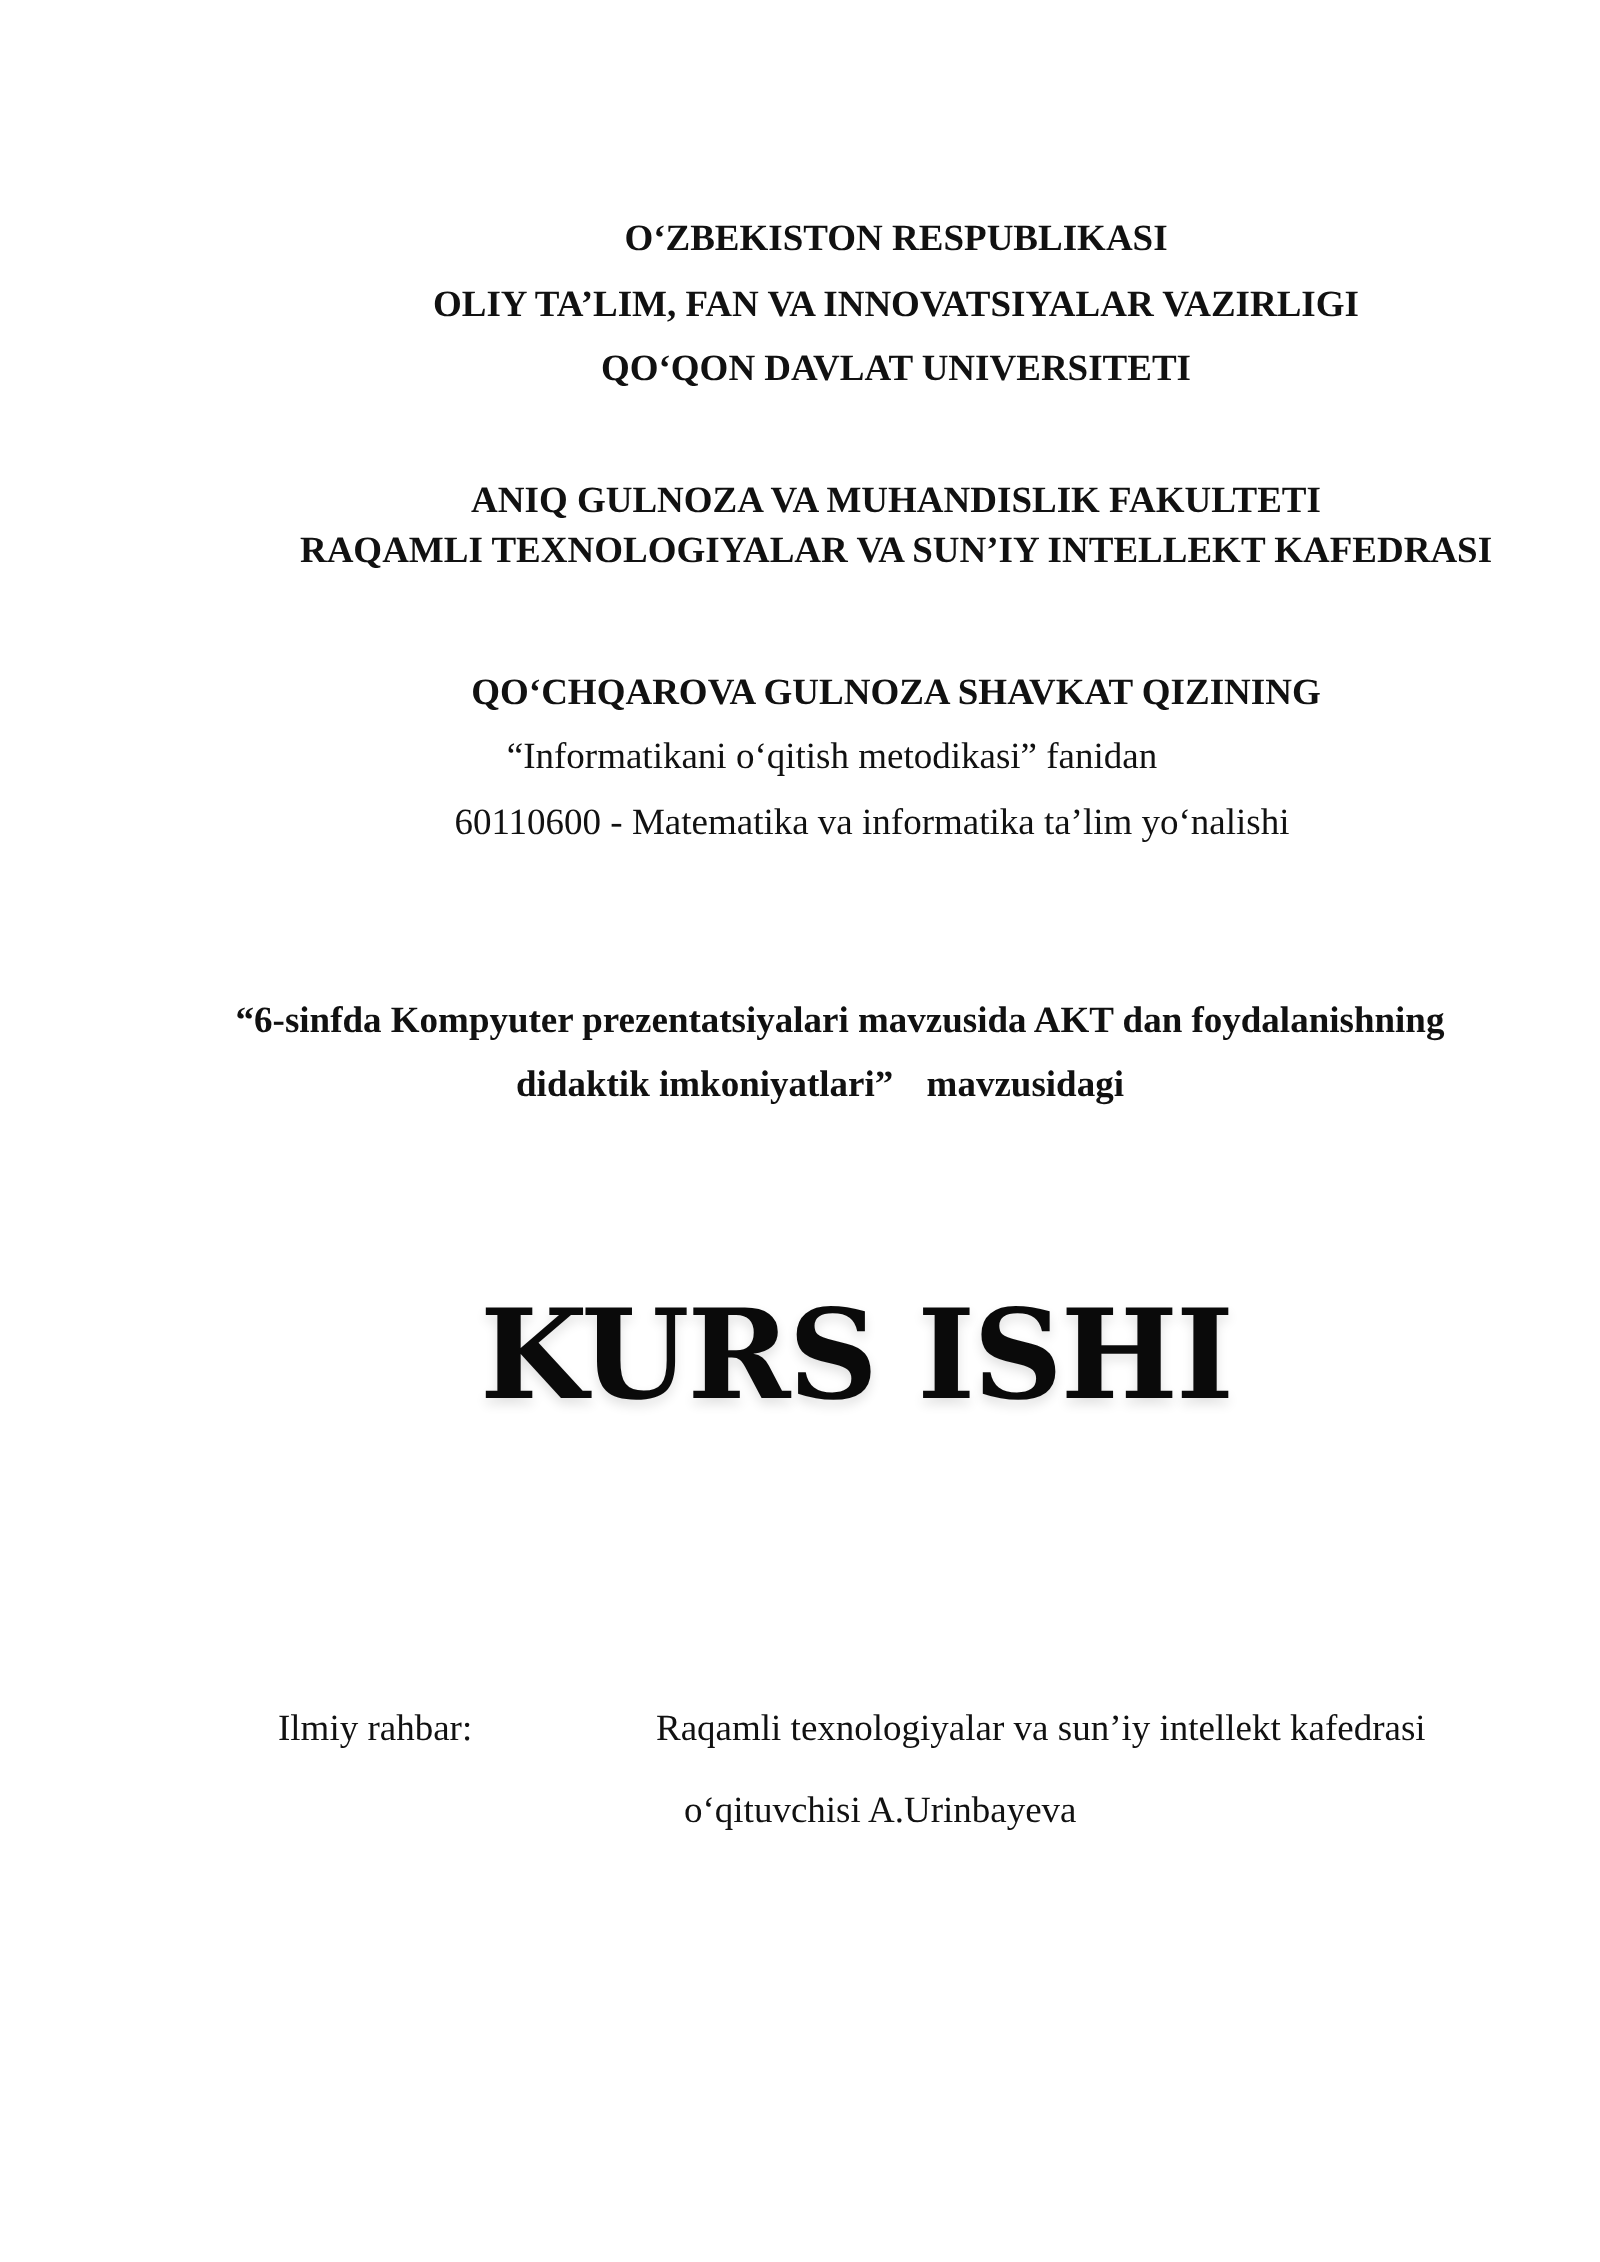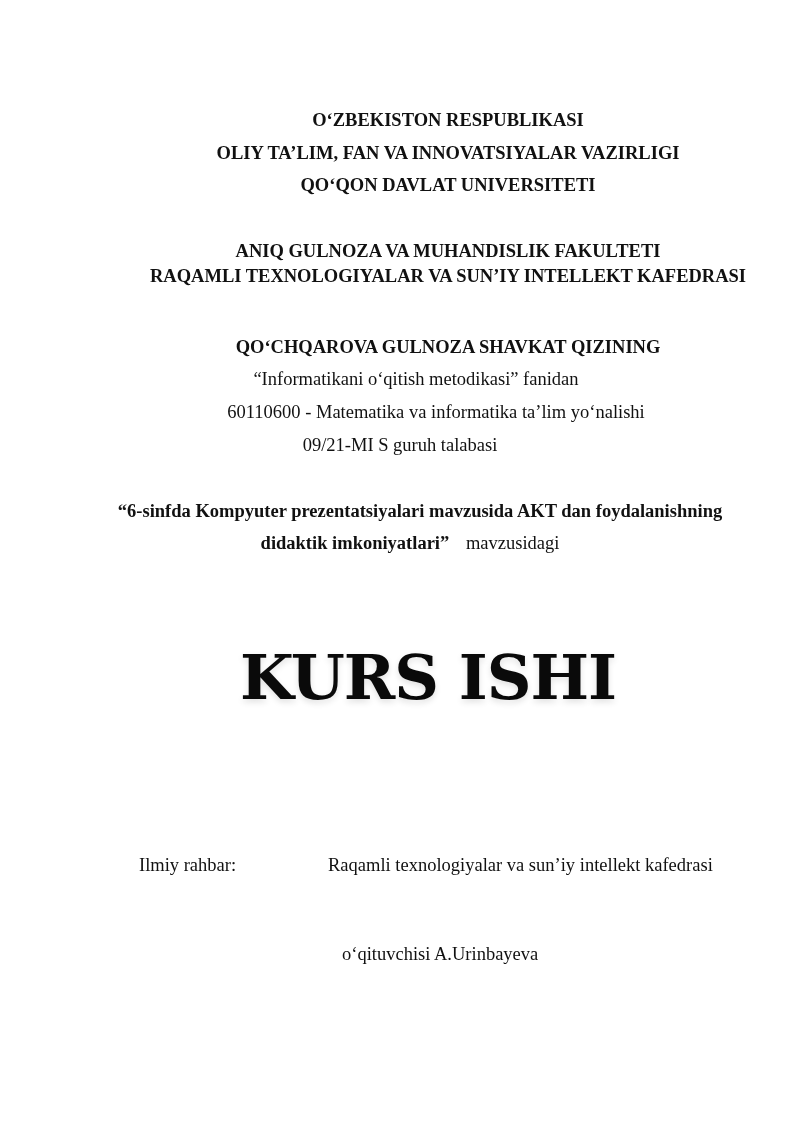--- a/index.html
+++ b/index.html
@@ -59,40 +59,38 @@
       font-size: 18.5px;
       line-height: 22px;
       white-space: nowrap;
     }
     .supervisor-name {
       position: absolute;
       left: 342px;
       font-size: 18.5px;
       line-height: 22px;
       white-space: nowrap;
-      margin-top: 48px;
     }
-    .normal { font-weight: normal; margin-left: 12px; }
+    .normal { font-weight: bold; margin-left: 12px; }
   </style>
 </head>
 <body>
 
 <div class="page">
 
   <div class="line caps" style="top:109px;">O‘ZBEKISTON RESPUBLIKASI</div>
   <div class="line caps" style="top:174px;">QO‘QON DAVLAT UNIVERSITETI</div>
   <div class="line caps" style="top:142px;">OLIY TA’LIM, FAN VA INNOVATSIYALAR VAZIRLIGI</div>
 
   <div class="line caps" style="top:240px;">ANIQ GULNOZA VA MUHANDISLIK FAKULTETI</div>
   <div class="line caps" style="top:265px;">RAQAMLI TEXNOLOGIYALAR VA SUN’IY INTELLEKT KAFEDRASI</div>
 
   <div class="line caps" style="top:336px;">QO‘CHQAROVA GULNOZA SHAVKAT QIZINING</div>
   <div class="line" style="top:368px;padding-left:16px;">“Informatikani o‘qitish metodikasi”  fanidan</div>
   <div class="line" style="top:401px;padding-left:36px;">60110600 - Matematika va informatika  ta’lim yo‘nalishi</div>
-  <div class="line" style="top:434px;">09/21-MI S guruh talabasi</div>
 
   <div class="line bold" style="top:500px;">“6-sinfda Kompyuter prezentatsiyalari mavzusida AKT dan foydalanishning</div>
   <div class="line" style="top:532px;"><span class="bold">didaktik imkoniyatlari”</span><span class="normal"> mavzusidagi</span></div>
 
   <div class="title-main" style="top:643px;">KURS ISHI</div>
 
   <div class="supervisor-label" style="top:854px;">Ilmiy rahbar:</div>
   <div class="supervisor-dept" style="top:854px;">Raqamli texnologiyalar va sun’iy intellekt kafedrasi</div>
   <div class="supervisor-name" style="top:895px;">o‘qituvchisi A.Urinbayeva</div>
 

